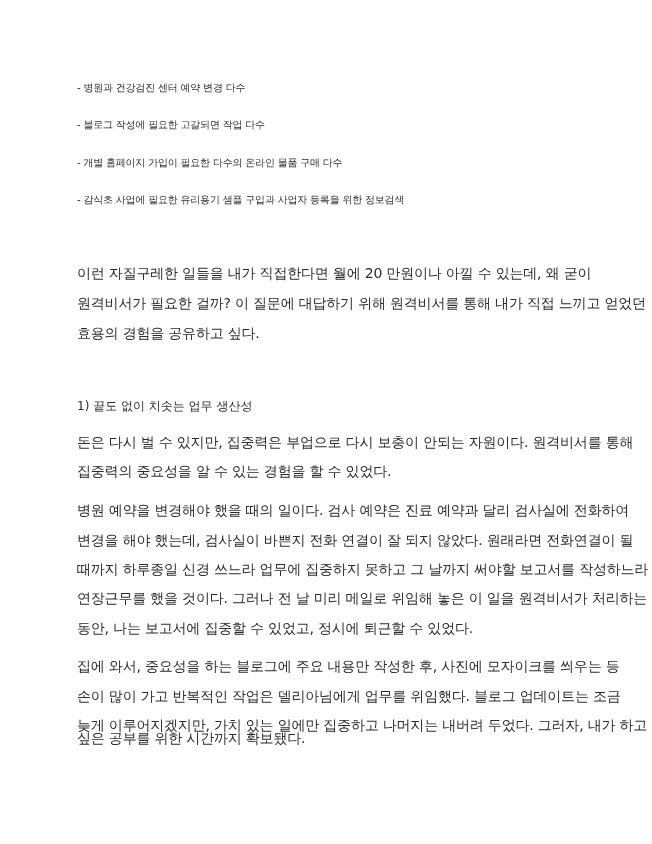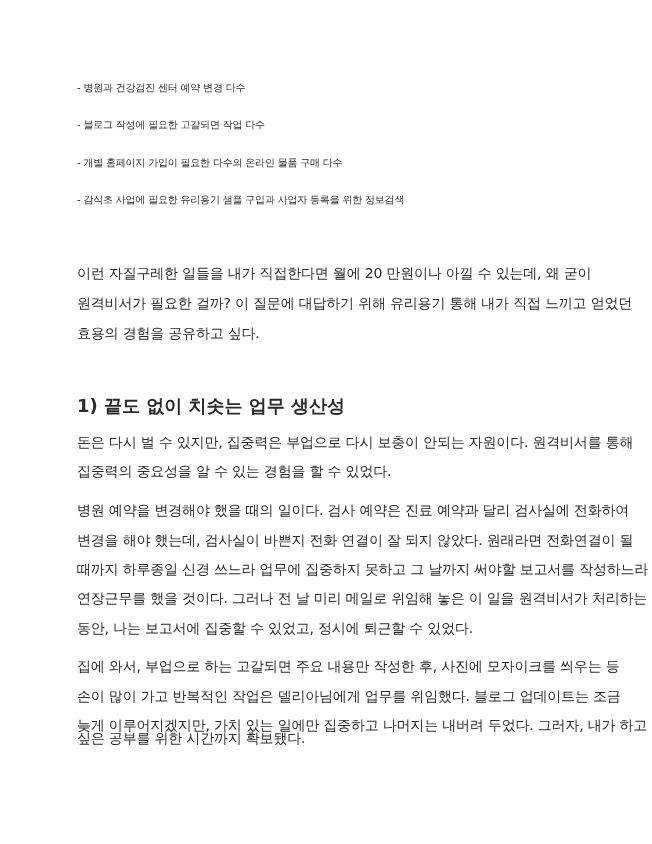--- a/index.html
+++ b/index.html
@@ -38,59 +38,58 @@
       letter-spacing: -0.2px;
     }
     .justify {
       width: 498px;
       text-align: justify;
       text-align-last: justify;
     }
     .heading {
       position: absolute;
       left: 0;
-      font-size: 18px;
+      font-size: 12px;
       line-height: 16px;
       white-space: nowrap;
-      font-weight: bold;
     }
   </style>
 </head>
 <body>
 
 <div class="page">
 
   <div>
     <div class="bullet" style="top:80px">- 병원과 건강검진 센터 예약 변경 다수</div>
     <div class="bullet" style="top:117px">- 블로그 작성에 필요한 고갈되면 작업 다수</div>
     <div class="bullet" style="top:155px">- 개별 홈페이지 가입이 필요한 다수의 온라인 물품 구매 다수</div>
     <div class="bullet" style="top:192px">- 감식초 사업에 필요한 유리용기 샘플 구입과 사업자 등록을 위한 정보검색</div>
   </div>
 
   <div>
     <div class="line justify" style="top:265px">이런 자질구레한 일들을 내가 직접한다면 월에 20 만원이나 아낄 수 있는데, 왜 굳이</div>
-    <div class="line justify" style="top:295px">원격비서가 필요한 걸까? 이 질문에 대답하기 위해 유리용기 통해 내가 직접 느끼고 얻었던</div>
+    <div class="line justify" style="top:295px">원격비서가 필요한 걸까? 이 질문에 대답하기 위해 원격비서를 통해 내가 직접 느끼고 얻었던</div>
     <div class="line" style="top:325px">효용의 경험을 공유하고 싶다.</div>
   </div>
 
   <div class="heading" style="top:398px">1) 끝도 없이 치솟는 업무 생산성</div>
 
   <div>
     <div class="line justify" style="top:434px">돈은 다시 벌 수 있지만, 집중력은 부업으로 다시 보충이 안되는 자원이다. 원격비서를 통해</div>
     <div class="line" style="top:463px">집중력의 중요성을 알 수 있는 경험을 할 수 있었다.</div>
   </div>
 
   <div>
     <div class="line justify" style="top:502px">병원 예약을 변경해야 했을 때의 일이다. 검사 예약은 진료 예약과 달리 검사실에 전화하여</div>
     <div class="line justify" style="top:532px">변경을 해야 했는데, 검사실이 바쁜지 전화 연결이 잘 되지 않았다. 원래라면 전화연결이 될</div>
     <div class="line justify" style="top:561px">때까지 하루종일 신경 쓰느라 업무에 집중하지 못하고 그 날까지 써야할 보고서를 작성하느라</div>
     <div class="line justify" style="top:590px">연장근무를 했을 것이다. 그러나 전 날 미리 메일로 위임해 놓은 이 일을 원격비서가 처리하는</div>
     <div class="line" style="top:620px">동안, 나는 보고서에 집중할 수 있었고, 정시에 퇴근할 수 있었다.</div>
   </div>
 
   <div>
-    <div class="line justify" style="top:658px">집에 와서, 부업으로 하는 고갈되면 주요 내용만 작성한 후, 사진에 모자이크를 씌우는 등</div>
+    <div class="line justify" style="top:658px">집에 와서, 중요성을 하는 블로그에 주요 내용만 작성한 후, 사진에 모자이크를 씌우는 등</div>
     <div class="line justify" style="top:688px">손이 많이 가고 반복적인 작업은 델리아님에게 업무를 위임했다. 블로그 업데이트는 조금</div>
     <div class="line justify" style="top:717px">늦게 이루어지겠지만, 가치 있는 일에만 집중하고 나머지는 내버려 두었다. 그러자, 내가 하고</div>
     <div class="line" style="top:730px">싶은 공부를 위한 시간까지 확보됐다.</div>
   </div>
 
 </div>
 
 </body></html>

